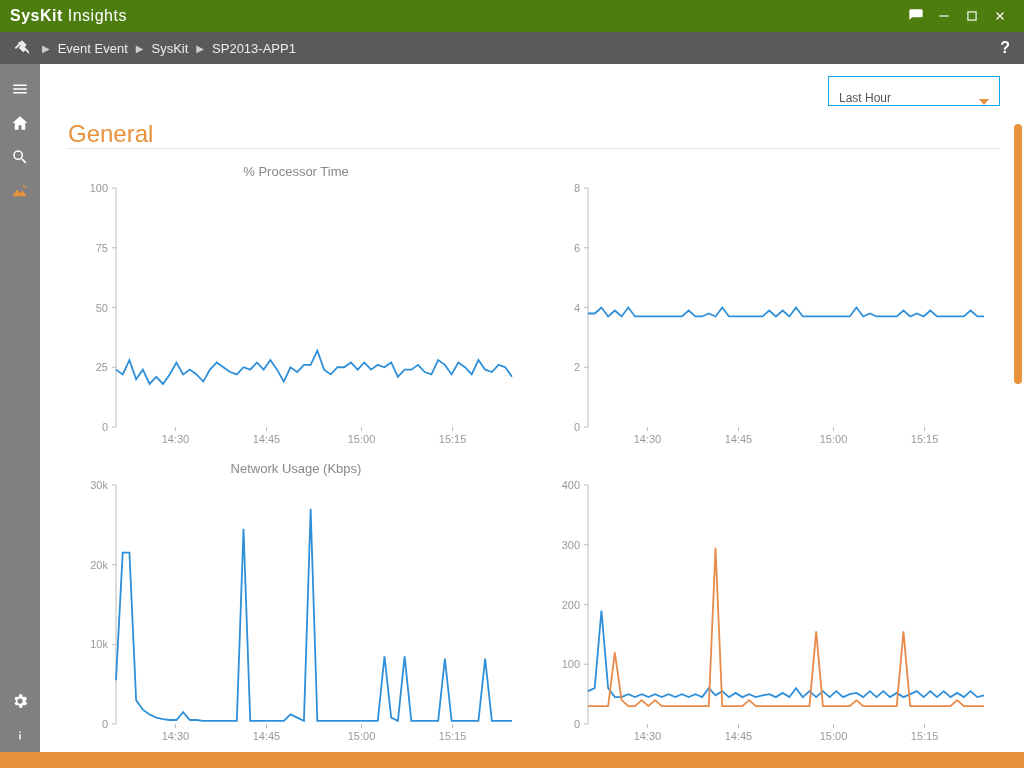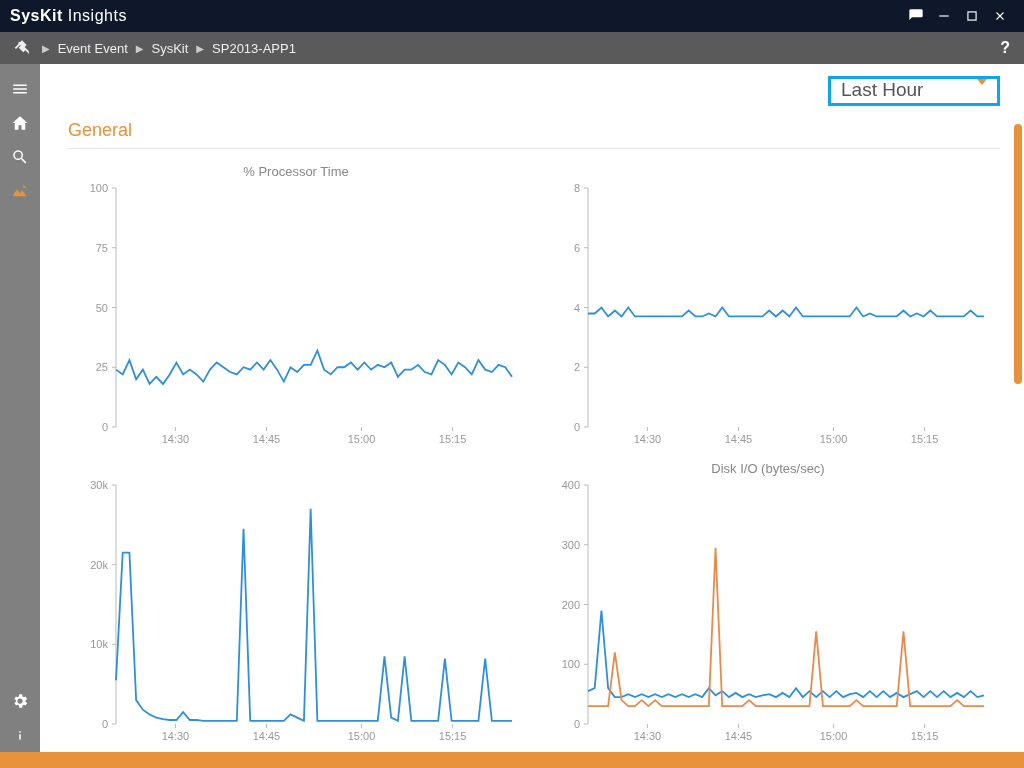--- a/index.html
+++ b/index.html
@@ -1,18 +1,18 @@
 <!DOCTYPE html>
 <html><head>
 <meta charset="utf-8">
 <style>
   * { box-sizing: border-box; margin: 0; padding: 0; }
   html, body { width: 1024px; height: 768px; font-family: 'Segoe UI', Arial, sans-serif; overflow: hidden; background: #fff; }
   .titlebar {
-    background: #0f172a;
+    background: #4d7c0f;
     height: 32px;
     display: flex;
     align-items: center;
     padding: 0 10px;
     color: #fff;
   }
   .titlebar .logo { font-size: 16px; font-weight: 300; letter-spacing: 0.5px; }
   .titlebar .logo b { font-weight: 600; }
   .titlebar .spacer { flex: 1; }
   .titlebar .win-btn { width: 28px; height: 28px; display: flex; align-items: center; justify-content: center; cursor: pointer; }
@@ -60,41 +60,41 @@
     position: absolute;
     right: 2px; top: 60px; width: 8px; height: 260px;
     background: #e8923b;
     border-radius: 4px;
   }
 
   .time-dropdown {
     position: absolute;
     top: 12px; right: 24px;
     width: 172px; height: 30px;
-    border: 3px solid #0ea5e9;
-    display: flex; align-items: flex-start;
+    border: 1px solid #0ea5e9;
+    display: flex; align-items: flex-end;
     padding: 0 10px;
-    font-size: 19px;
+    font-size: 12px;
     color: #555;
     cursor: pointer;
     background: #fff;
   }
   .time-dropdown .dd-arrow {
     margin-left: auto;
     width: 0; height: 0;
     border-left: 5px solid transparent;
     border-right: 5px solid transparent;
     border-top: 6px solid #e8923b;
   }
 
   .section-title {
     position: absolute;
     top: 56px; left: 28px;
     color: #e8923b;
-    font-size: 18px;
+    font-size: 24px;
     font-weight: 400;
   }
   .section-rule {
     position: absolute;
     top: 84px; left: 28px; right: 24px;
     height: 1px; background: #e5e5e5;
   }
 
   .charts {
     position: absolute;
@@ -264,20 +264,21 @@
               <text x="150.48" y="255" class="xlabel">14:45</text>
               <line x1="150.48" y1="239" x2="150.48" y2="243" class="axis-line"></line>
               <text x="245.52" y="255" class="xlabel">15:00</text>
               <line x1="245.52" y1="239" x2="245.52" y2="243" class="axis-line"></line>
               <text x="336.59999999999997" y="255" class="xlabel">15:15</text>
               <line x1="336.59999999999997" y1="239" x2="336.59999999999997" y2="243" class="axis-line"></line>
               <path d="M0 125.47500000000001 L6.711864406779661 125.47500000000001 L13.423728813559322 119.5 L20.135593220338983 128.46249999999998 L26.847457627118644 122.4875 L33.559322033898304 128.46249999999998 L40.271186440677965 119.5 L46.983050847457626 128.46249999999998 L53.69491525423729 128.46249999999998 L60.406779661016955 128.46249999999998 L67.11864406779661 128.46249999999998 L73.83050847457628 128.46249999999998 L80.54237288135593 128.46249999999998 L87.25423728813558 128.46249999999998 L93.96610169491525 128.46249999999998 L100.6779661016949 122.4875 L107.38983050847457 128.46249999999998 L114.10169491525424 128.46249999999998 L120.81355932203391 125.47500000000001 L127.52542372881355 128.46249999999998 L134.23728813559322 119.5 L140.94915254237287 128.46249999999998 L147.66101694915255 128.46249999999998 L154.3728813559322 128.46249999999998 L161.08474576271186 128.46249999999998 L167.79661016949152 128.46249999999998 L174.50847457627117 128.46249999999998 L181.22033898305085 122.4875 L187.9322033898305 128.46249999999998 L194.6440677966102 122.4875 L201.3559322033898 128.46249999999998 L208.0677966101695 119.5 L214.77966101694915 128.46249999999998 L221.4915254237288 128.46249999999998 L228.20338983050848 128.46249999999998 L234.91525423728814 128.46249999999998 L241.62711864406782 128.46249999999998 L248.33898305084745 128.46249999999998 L255.0508474576271 128.46249999999998 L261.7627118644068 128.46249999999998 L268.47457627118644 119.5 L275.1864406779661 128.46249999999998 L281.89830508474574 125.47500000000001 L288.6101694915254 128.46249999999998 L295.3220338983051 128.46249999999998 L302.03389830508473 128.46249999999998 L308.7457627118644 128.46249999999998 L315.45762711864404 122.4875 L322.1694915254237 128.46249999999998 L328.8813559322034 125.47500000000001 L335.59322033898303 128.46249999999998 L342.3050847457627 122.4875 L349.01694915254234 128.46249999999998 L355.7288135593221 128.46249999999998 L362.4406779661017 128.46249999999998 L369.1525423728813 128.46249999999998 L375.864406779661 128.46249999999998 L382.5762711864407 122.4875 L389.2881355932204 128.46249999999998 L396 128.46249999999998 " class="series blue"></path>
             </svg></div>
       </div>
       <div class="chart-cell">
+        <div class="chart-title">Network Usage (Kbps)</div>
         <div class="plot"><svg viewBox="0 0 396 239">
               <line x1="0" y1="0" x2="0" y2="239" class="axis-line"></line>
               <text x="-8" y="243" class="ylabel">0</text>
               <line x1="-4" y1="239" x2="0" y2="239" class="axis-line"></line>
               <text x="-8" y="163.33333333333334" class="ylabel">10k</text>
               <line x1="-4" y1="159.33333333333334" x2="0" y2="159.33333333333334" class="axis-line"></line>
               <text x="-8" y="83.66666666666669" class="ylabel">20k</text>
               <line x1="-4" y1="79.66666666666669" x2="0" y2="79.66666666666669" class="axis-line"></line>
               <text x="-8" y="4" class="ylabel">30k</text>
               <line x1="-4" y1="0" x2="0" y2="0" class="axis-line"></line>
@@ -286,21 +287,20 @@
               <text x="150.48" y="255" class="xlabel">14:45</text>
               <line x1="150.48" y1="239" x2="150.48" y2="243" class="axis-line"></line>
               <text x="245.52" y="255" class="xlabel">15:00</text>
               <line x1="245.52" y1="239" x2="245.52" y2="243" class="axis-line"></line>
               <text x="336.59999999999997" y="255" class="xlabel">15:15</text>
               <line x1="336.59999999999997" y1="239" x2="336.59999999999997" y2="243" class="axis-line"></line>
               <path d="M0 195.18333333333334 L6.711864406779661 67.71666666666667 L13.423728813559322 67.71666666666667 L20.135593220338983 215.1 L26.847457627118644 224.66 L33.559322033898304 229.44 L40.271186440677965 232.62666666666667 L46.983050847457626 234.22 L53.69491525423729 235.01666666666668 L60.406779661016955 235.01666666666668 L67.11864406779661 227.05 L73.83050847457628 235.01666666666668 L80.54237288135593 235.01666666666668 L87.25423728813558 235.81333333333333 L93.96610169491525 235.81333333333333 L100.6779661016949 235.81333333333333 L107.38983050847457 235.81333333333333 L114.10169491525424 235.81333333333333 L120.81355932203391 235.81333333333333 L127.52542372881355 43.81666666666666 L134.23728813559322 235.81333333333333 L140.94915254237287 235.81333333333333 L147.66101694915255 235.81333333333333 L154.3728813559322 235.81333333333333 L161.08474576271186 235.81333333333333 L167.79661016949152 235.81333333333333 L174.50847457627117 229.44 L181.22033898305085 232.62666666666667 L187.9322033898305 235.81333333333333 L194.6440677966102 23.900000000000006 L201.3559322033898 235.81333333333333 L208.0677966101695 235.81333333333333 L214.77966101694915 235.81333333333333 L221.4915254237288 235.81333333333333 L228.20338983050848 235.81333333333333 L234.91525423728814 235.81333333333333 L241.62711864406782 235.81333333333333 L248.33898305084745 235.81333333333333 L255.0508474576271 235.81333333333333 L261.7627118644068 235.81333333333333 L268.47457627118644 171.28333333333333 L275.1864406779661 232.62666666666667 L281.89830508474574 235.81333333333333 L288.6101694915254 171.28333333333333 L295.3220338983051 235.81333333333333 L302.03389830508473 235.81333333333333 L308.7457627118644 235.81333333333333 L315.45762711864404 235.81333333333333 L322.1694915254237 235.81333333333333 L328.8813559322034 173.67333333333335 L335.59322033898303 235.81333333333333 L342.3050847457627 235.81333333333333 L349.01694915254234 235.81333333333333 L355.7288135593221 235.81333333333333 L362.4406779661017 235.81333333333333 L369.1525423728813 173.67333333333335 L375.864406779661 235.81333333333333 L382.5762711864407 235.81333333333333 L389.2881355932204 235.81333333333333 L396 235.81333333333333 " class="series blue"></path>
             </svg></div>
       </div>
       <div class="chart-cell">
-        <div class="chart-title">Disk I/O (bytes/sec)</div>
         <div class="plot"><svg viewBox="0 0 396 239">
               <line x1="0" y1="0" x2="0" y2="239" class="axis-line"></line>
               <text x="-8" y="243" class="ylabel">0</text>
               <line x1="-4" y1="239" x2="0" y2="239" class="axis-line"></line>
               <text x="-8" y="183.25" class="ylabel">100</text>
               <line x1="-4" y1="179.25" x2="0" y2="179.25" class="axis-line"></line>
               <text x="-8" y="123.5" class="ylabel">200</text>
               <line x1="-4" y1="119.5" x2="0" y2="119.5" class="axis-line"></line>
               <text x="-8" y="63.75" class="ylabel">300</text>
               <line x1="-4" y1="59.75" x2="0" y2="59.75" class="axis-line"></line>

